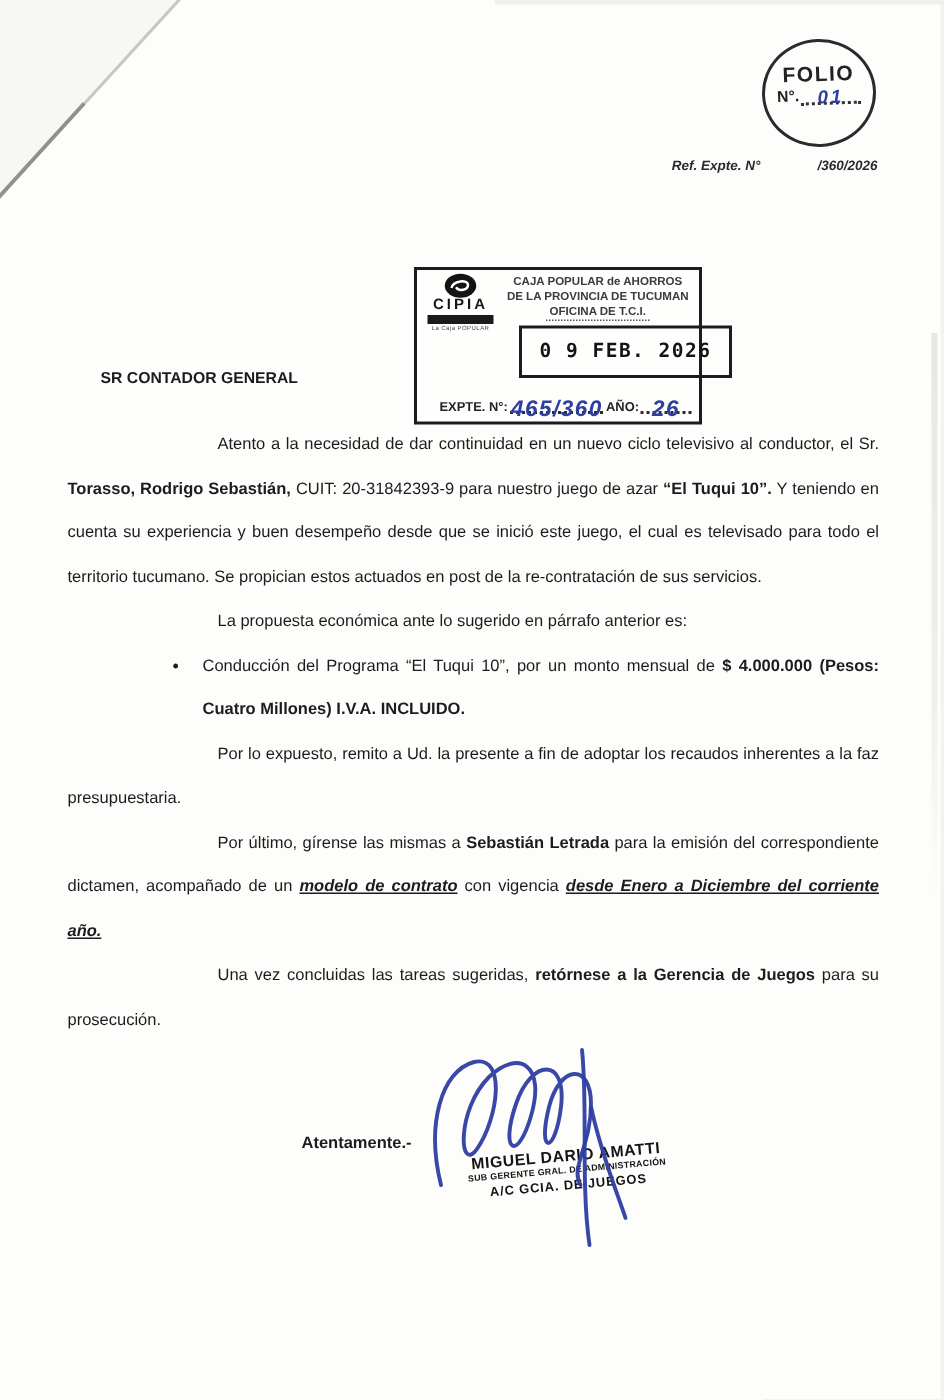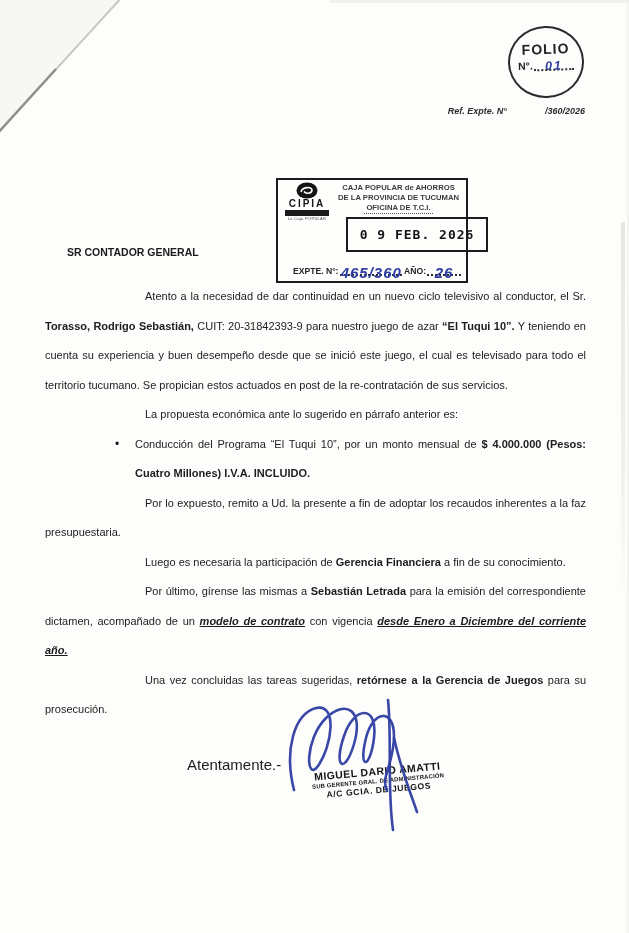--- a/index.html
+++ b/index.html
@@ -61,21 +61,21 @@
   
   .body{position:absolute; left:45px; top:282px; width:541px;
     font-size:11px; line-height:29.5px; color:#1c1c1c;}
   .para{text-align:justify; text-indent:100px;}
   .para .b{font-weight:bold;}
   .para .i{font-style:italic;}
   .para .u{text-decoration:underline;}
   .para.bullet{text-indent:0; padding-left:90px; position:relative;}
   .marker{position:absolute; left:70px; top:0; font-size:12px;}
 
-  .closing{position:absolute; left:187px; top:756px; font-size:15px; font-weight:400; color:#1c1c1c;}
+  .closing{position:absolute; left:201px; top:756px; font-size:11px; font-weight:700; color:#1c1c1c;}
 
   
   .sig-stamp{position:absolute; left:297px; top:765px; width:162px; text-align:center;
     transform:rotate(-5deg); color:#141414;}
   .sig-name{font-weight:bold; font-size:10.5px; letter-spacing:.4px;}
   .sig-t1{font-weight:bold; font-size:5.9px; letter-spacing:.2px; margin-top:1px;}
   .sig-t2{font-weight:bold; font-size:8.6px; letter-spacing:.6px; margin-top:1px;}
   .sig-ink{position:absolute; left:280px; top:688px; pointer-events:none;}
   .sig-ink path{stroke:var(--ink,#2e3fa0); stroke-width:2.6; fill:none; stroke-linecap:round; opacity:.95;}
 </style>
@@ -131,21 +131,20 @@
       <span class="expte-label">AÑO:</span>
       <span class="dotcell short"><span class="hand hv">26</span></span>
     </div>
   </div>
 
   <div id="body" class="body">
       <div class="para "><span>Atento a la necesidad de dar continuidad en un nuevo ciclo televisivo al conductor, el Sr. </span><span class="b">Torasso, Rodrigo Sebastián,</span><span> CUIT: 20-31842393-9 para nuestro juego de azar </span><span class="b">“El Tuqui 10”.</span><span> Y teniendo en cuenta su experiencia y buen desempeño desde que se inició este juego, el cual es televisado para todo el territorio tucumano. Se propician estos actuados en post de la re-contratación de sus servicios.</span></div>
       <div class="para "><span>La propuesta económica ante lo sugerido en párrafo anterior es:</span></div>
       <div class="para bullet"><span class="marker">•</span><span>Conducción del Programa “El Tuqui 10”, por un monto mensual de </span><span class="b">$ 4.000.000 (Pesos: Cuatro Millones) I.V.A. INCLUIDO.</span></div>
       <div class="para "><span>Por lo expuesto, remito a Ud. la presente a fin de adoptar los recaudos inherentes a la faz presupuestaria.</span></div>
-      <div class="para "><span>Luego es necesaria la participación de </span><span class="b">Gerencia Financiera</span><span> a fin de su conocimiento.</span></div>
       <div class="para "><span>Por último, gírense las mismas a </span><span class="b">Sebastián Letrada</span><span> para la emisión del correspondiente dictamen, acompañado de un </span><span class="b i u">modelo de contrato</span><span> con vigencia </span><span class="b i u">desde Enero a Diciembre del corriente año.</span></div>
       <div class="para "><span>Una vez concluidas las tareas sugeridas, </span><span class="b">retórnese a la Gerencia de Juegos</span><span> para su prosecución.</span></div>
     </div>
 
   <div class="closing">Atentamente.-</div>
 
   <div class="sig-stamp">
     <div class="sig-name">MIGUEL DARIO AMATTI</div>
     <div class="sig-t1">SUB GERENTE GRAL. DE ADMINISTRACIÓN</div>
     <div class="sig-t2">A/C GCIA. DE JUEGOS</div>

